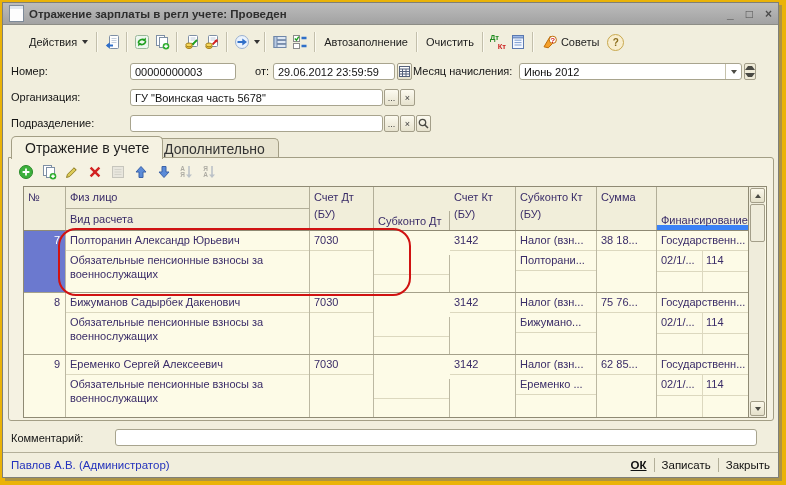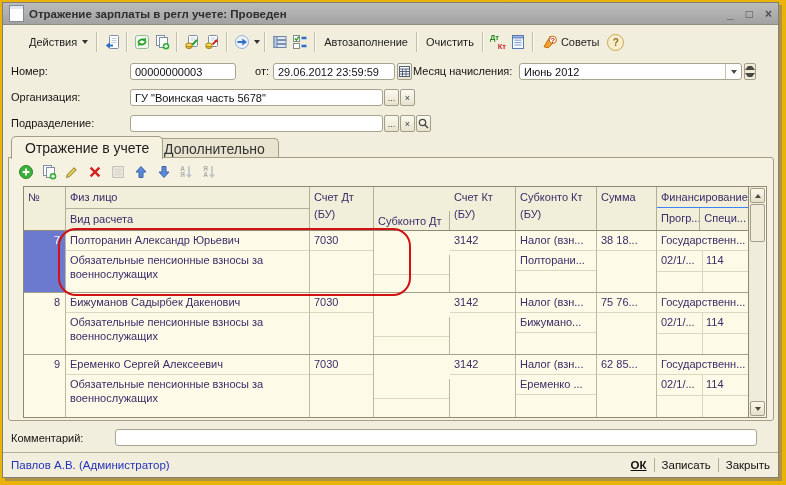--- a/index.html
+++ b/index.html
@@ -59,21 +59,21 @@
   .sorticon{display:inline-flex;align-items:center;}
   .sorticon .letters{display:flex;flex-direction:column;font-size:6.5px;line-height:6.5px;font-weight:bold;color:#555;}
   
   .table{position:absolute;left:14px;top:28px;width:742px;height:230px;border:1px solid #8f8a74;box-sizing:content-box;background:#fdfbe7;}
   .thead{position:absolute;left:0;top:0;width:724px;height:44px;background:#f1eeda;display:flex;box-sizing:border-box;border-bottom:1px solid #8f8a74;}
   .hc{border-right:1px solid #b2ae98;box-sizing:border-box;font-size:11px;color:#3a2c68;overflow:hidden;}
   .hc .hl{display:block;padding:3px 4px 0;line-height:14px;white-space:nowrap;}
   .h2row{display:flex;flex-direction:column;}
   .h2row .sub{height:22px;box-sizing:border-box;padding:4px 4px 0;line-height:13px;}
   .h2row .sub:first-child{border-bottom:1px solid #b2ae98;}
-  .hfin .f1{height:21px;border-bottom:1px solid #3b82f6;box-sizing:border-box;padding:4px 4px 0;line-height:13px;white-space:nowrap;}
+  .hfin .f1{height:21px;border-bottom:6px solid #3b82f6;box-sizing:border-box;padding:4px 4px 0;line-height:13px;white-space:nowrap;margin-top:23px;}
   .hfin .f2{display:flex;height:22px;}
   .hfin .f2 span{box-sizing:border-box;padding:4px 4px 0;line-height:13px;white-space:nowrap;overflow:hidden;}
   .hfin .f2 span:first-child{width:45px;border-right:1px solid #b2ae98;}
   .trow{position:absolute;left:0;width:724px;height:62px;display:flex;border-bottom:1px solid #a5a18b;box-sizing:border-box;background:#fdfbe7;}
   .c{border-right:1px solid #bcb8a2;box-sizing:border-box;font-size:11px;color:#3a2c68;overflow:hidden;position:relative;}
   .l1{height:20px;border-bottom:1px solid #dcd8bf;line-height:19px;padding:0 4px;white-space:nowrap;overflow:hidden;box-sizing:border-box;}
   .lm{height:20px;border-bottom:1px solid #dcd8bf;line-height:19px;padding:0 4px;white-space:nowrap;overflow:hidden;box-sizing:border-box;}
   .l2{padding:3px 4px 0;line-height:13.5px;}
   .cnum{width:42px;text-align:right;}
   .cnum .l1{border-bottom:none;padding-right:5px;}

